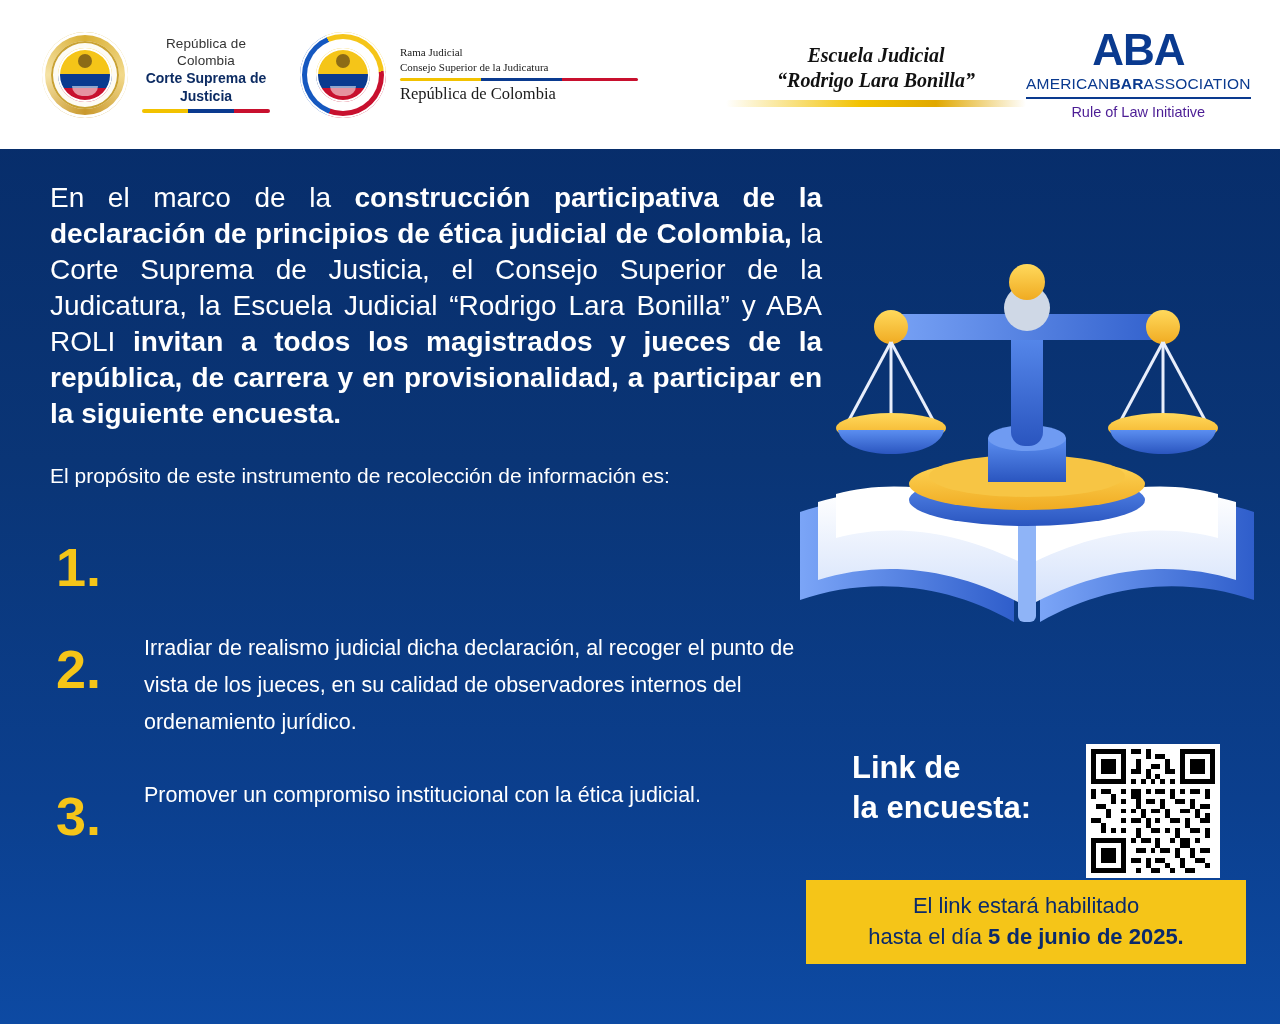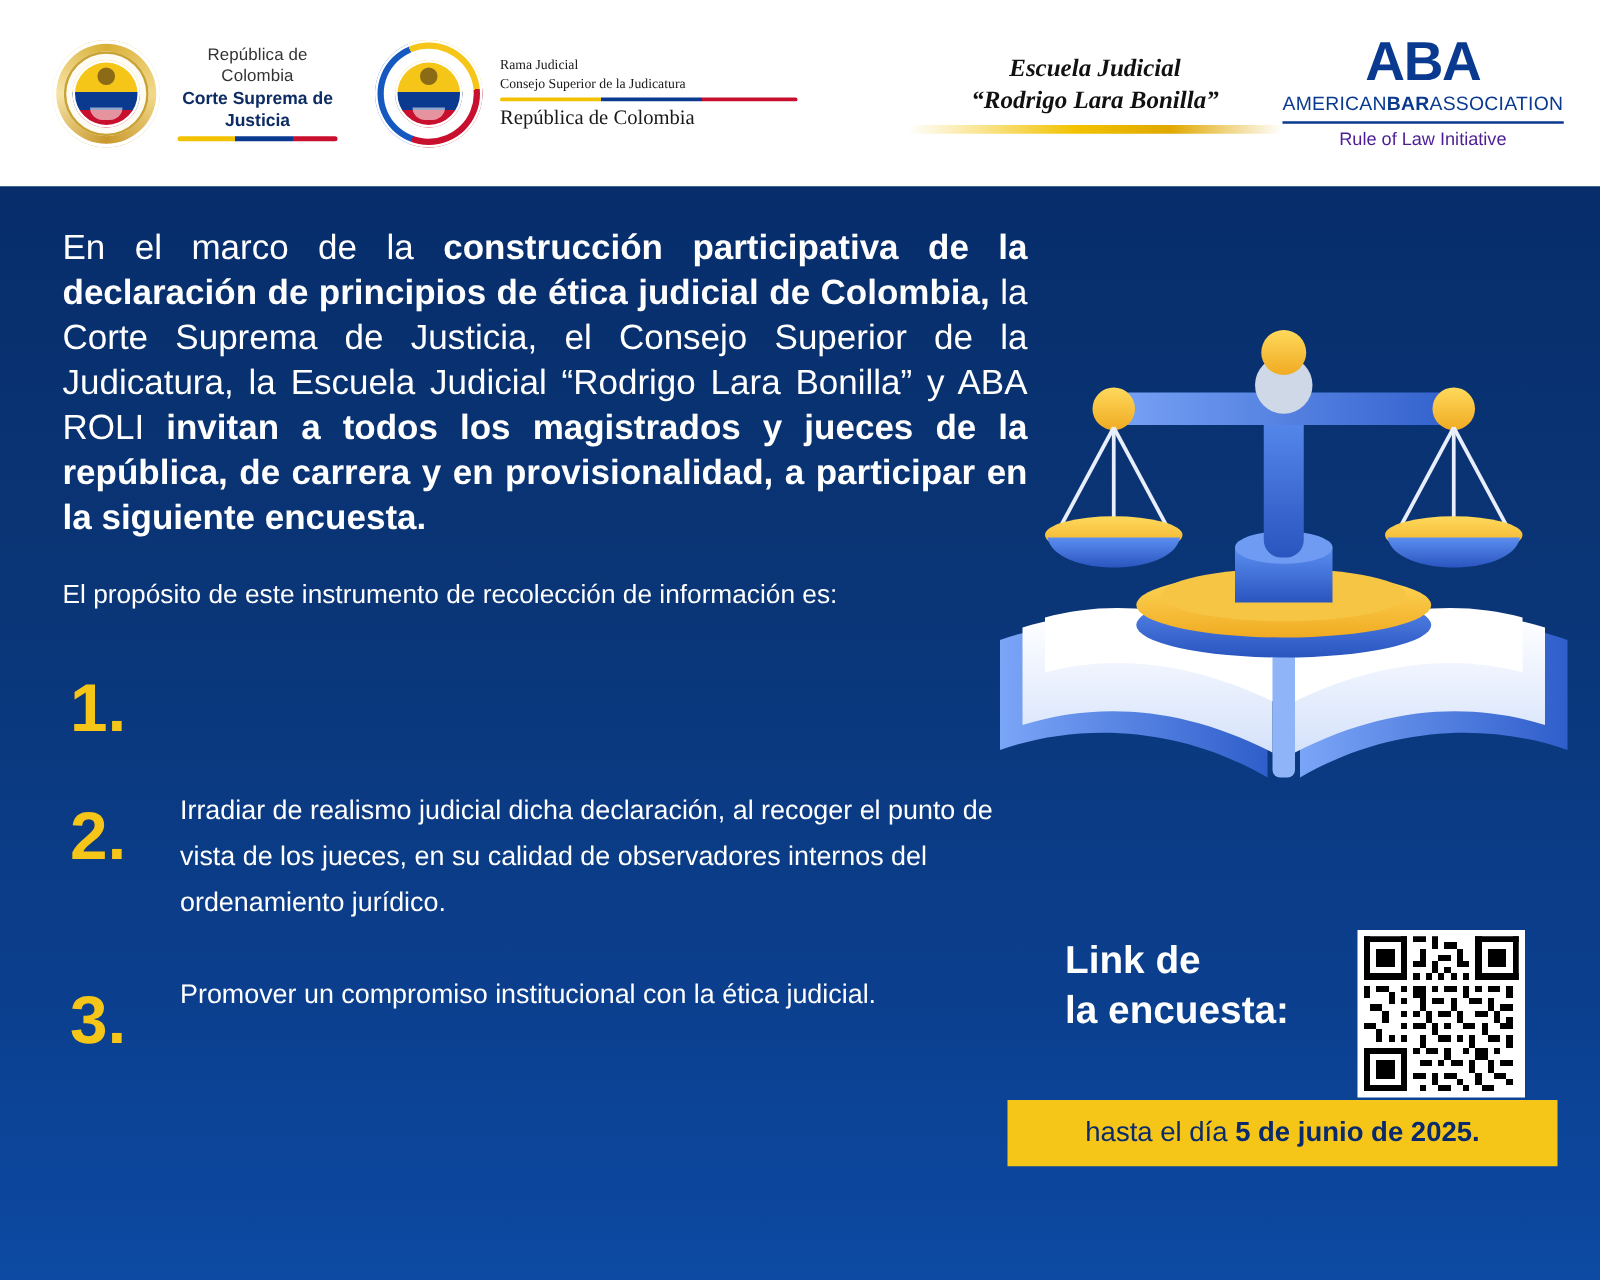--- a/index.html
+++ b/index.html
@@ -541,18 +541,19 @@
         <rect x="23" y="23" width="1" height="1"></rect>
         <rect x="9" y="24" width="1" height="1"></rect>
           <rect x="12" y="24" width="2" height="1"></rect>
         <rect x="16" y="24" width="1" height="1"></rect>
           <rect x="19" y="24" width="2" height="1"></rect>
       </g>
     </svg>
   </div>
 
   <div class="banner">
+    <div>El link estará habilitado</div>
     <div>
       <span>hasta el día </span><b>5 de junio de 2025.</b>
     </div>
   </div>
 
 </div>
 
 </body></html>

